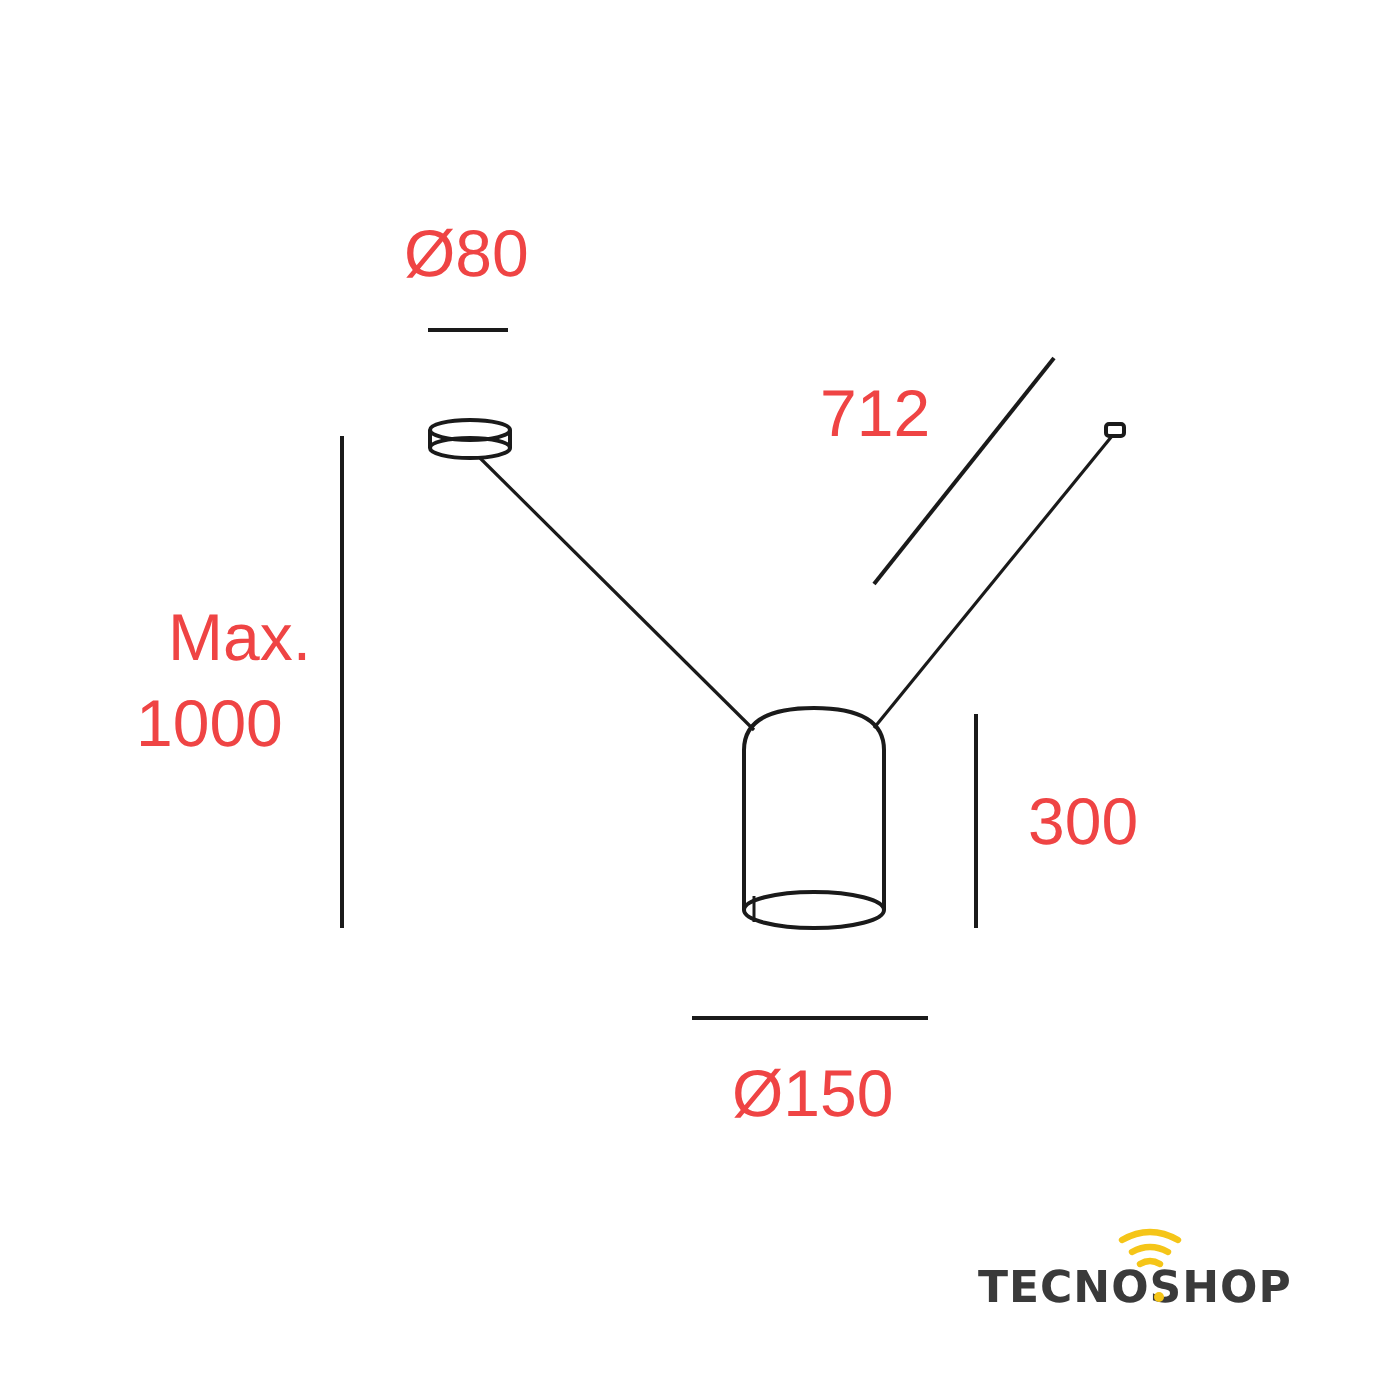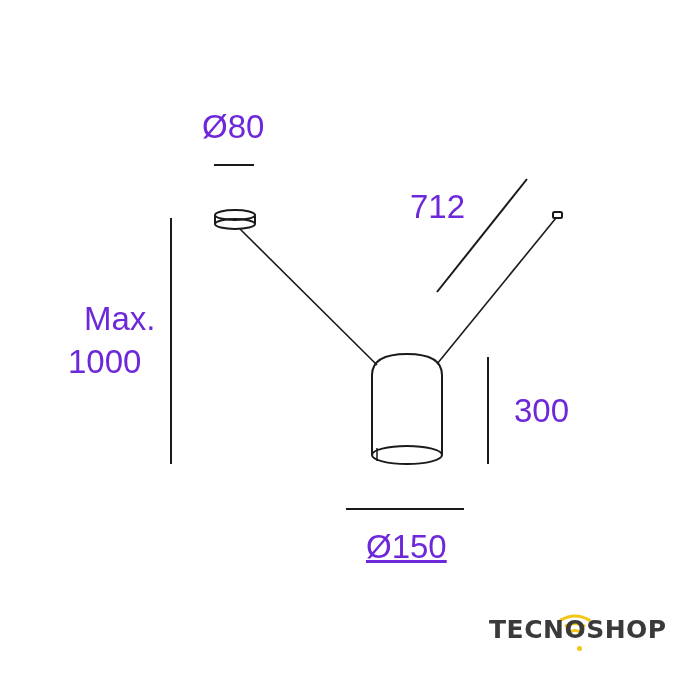--- a/index.html
+++ b/index.html
@@ -1,20 +1,20 @@
 <!DOCTYPE html>
 <html><head>
 <meta charset="utf-8">
 <style>
   html, body { margin: 0; padding: 0; background: #ffffff; }
   body { width: 700px; height: 700px; position: relative; overflow: hidden; }
   svg.drawing { position: absolute; left: 0; top: 0; }
-  .lbl { position: absolute; font-family: "Liberation Sans", sans-serif; color: #6d28d9; font-size: 33px; line-height: 1; white-space: nowrap; }
+  .lbl { position: absolute; font-family: "Liberation Sans", sans-serif; color: #ef4444; font-size: 33px; line-height: 1; white-space: nowrap; }
   .logo { position: absolute; left: 489px; top: 612px; width: 180px; height: 48px; }
-  .logo-text { position: absolute; left: 0; top: 3px; font-family: "DejaVu Sans", sans-serif; font-weight: bold; font-size: 25px; color: #3a3a3a; letter-spacing: 0.5px; }
+  .logo-text { position: absolute; left: 0; top: 20px; font-family: "DejaVu Sans", sans-serif; font-weight: bold; font-size: 22px; color: #3a3a3a; letter-spacing: 0.5px; }
 </style>
 </head>
 <body>
 
 <svg class="drawing" width="700" height="700" viewBox="0 0 700 700">
   <g stroke="#1a1a1a" stroke-width="2" fill="none">
 
     <line x1="214" y1="165" x2="254" y2="165"></line>
 
     <g>
@@ -43,21 +43,21 @@
 
     <line x1="346" y1="509" x2="464" y2="509"></line>
   </g>
 </svg>
 
 <div class="lbl" style="left:202px; top:110px;">Ø80</div>
 <div class="lbl" style="left:410px; top:190px;">712</div>
 <div class="lbl" style="left:84px; top:302px;">Max.</div>
 <div class="lbl" style="left:68px; top:345px;">1000</div>
 <div class="lbl" style="left:514px; top:394px;">300</div>
-<div class="lbl" style="left:366px; top:530px;text-decoration:underline;">Ø150</div>
+<div class="lbl" style="left:366px; top:530px;">Ø150</div>
 
 <div class="logo">
   <svg style="position:absolute; left:68px; top:0;" width="36" height="28" viewBox="0 0 36 28">
     <g fill="none" stroke="#f5c518" stroke-width="3.2" stroke-linecap="round">
       <path d="M4 8 Q18 0 32 8"></path>
       <path d="M9 14 Q18 9 27 14"></path>
       <path d="M13 20 Q18 17 23 20"></path>
     </g>
   </svg>
   <div class="logo-text">TECNOSHOP</div>

